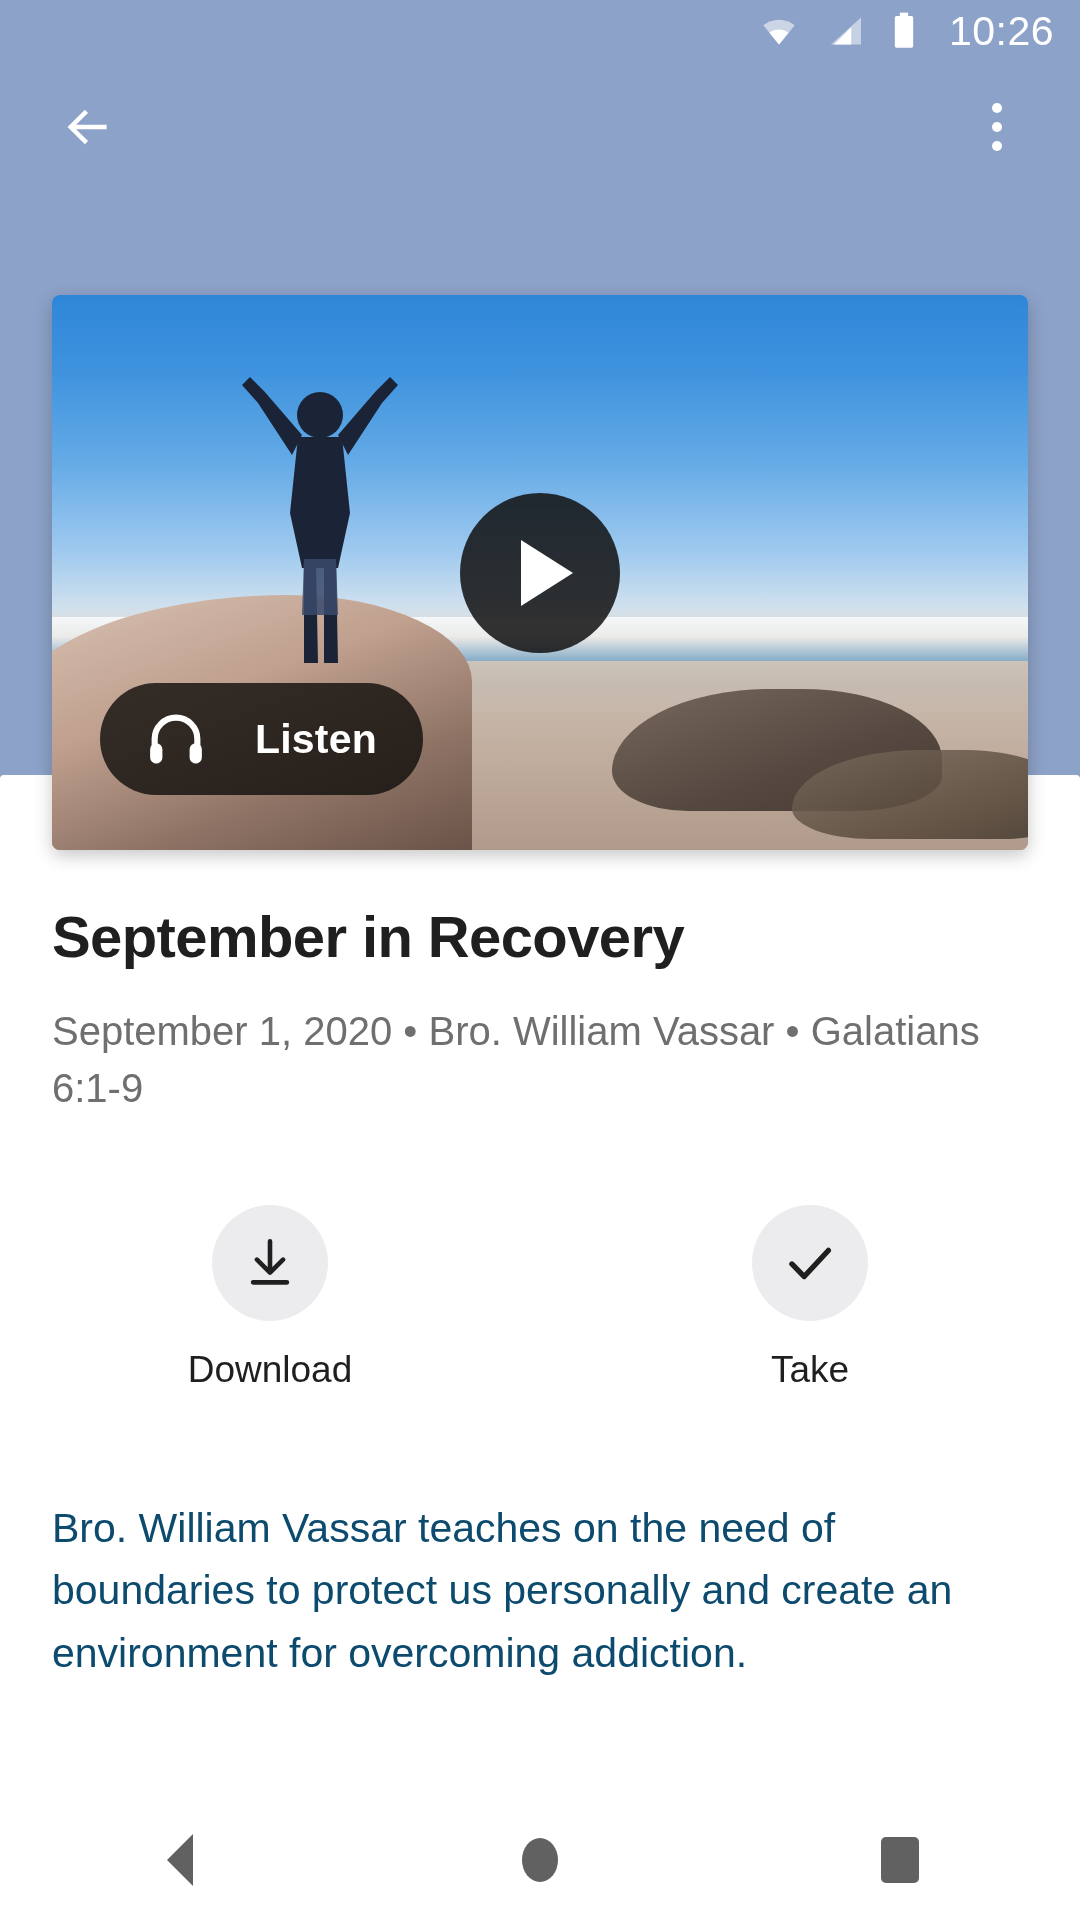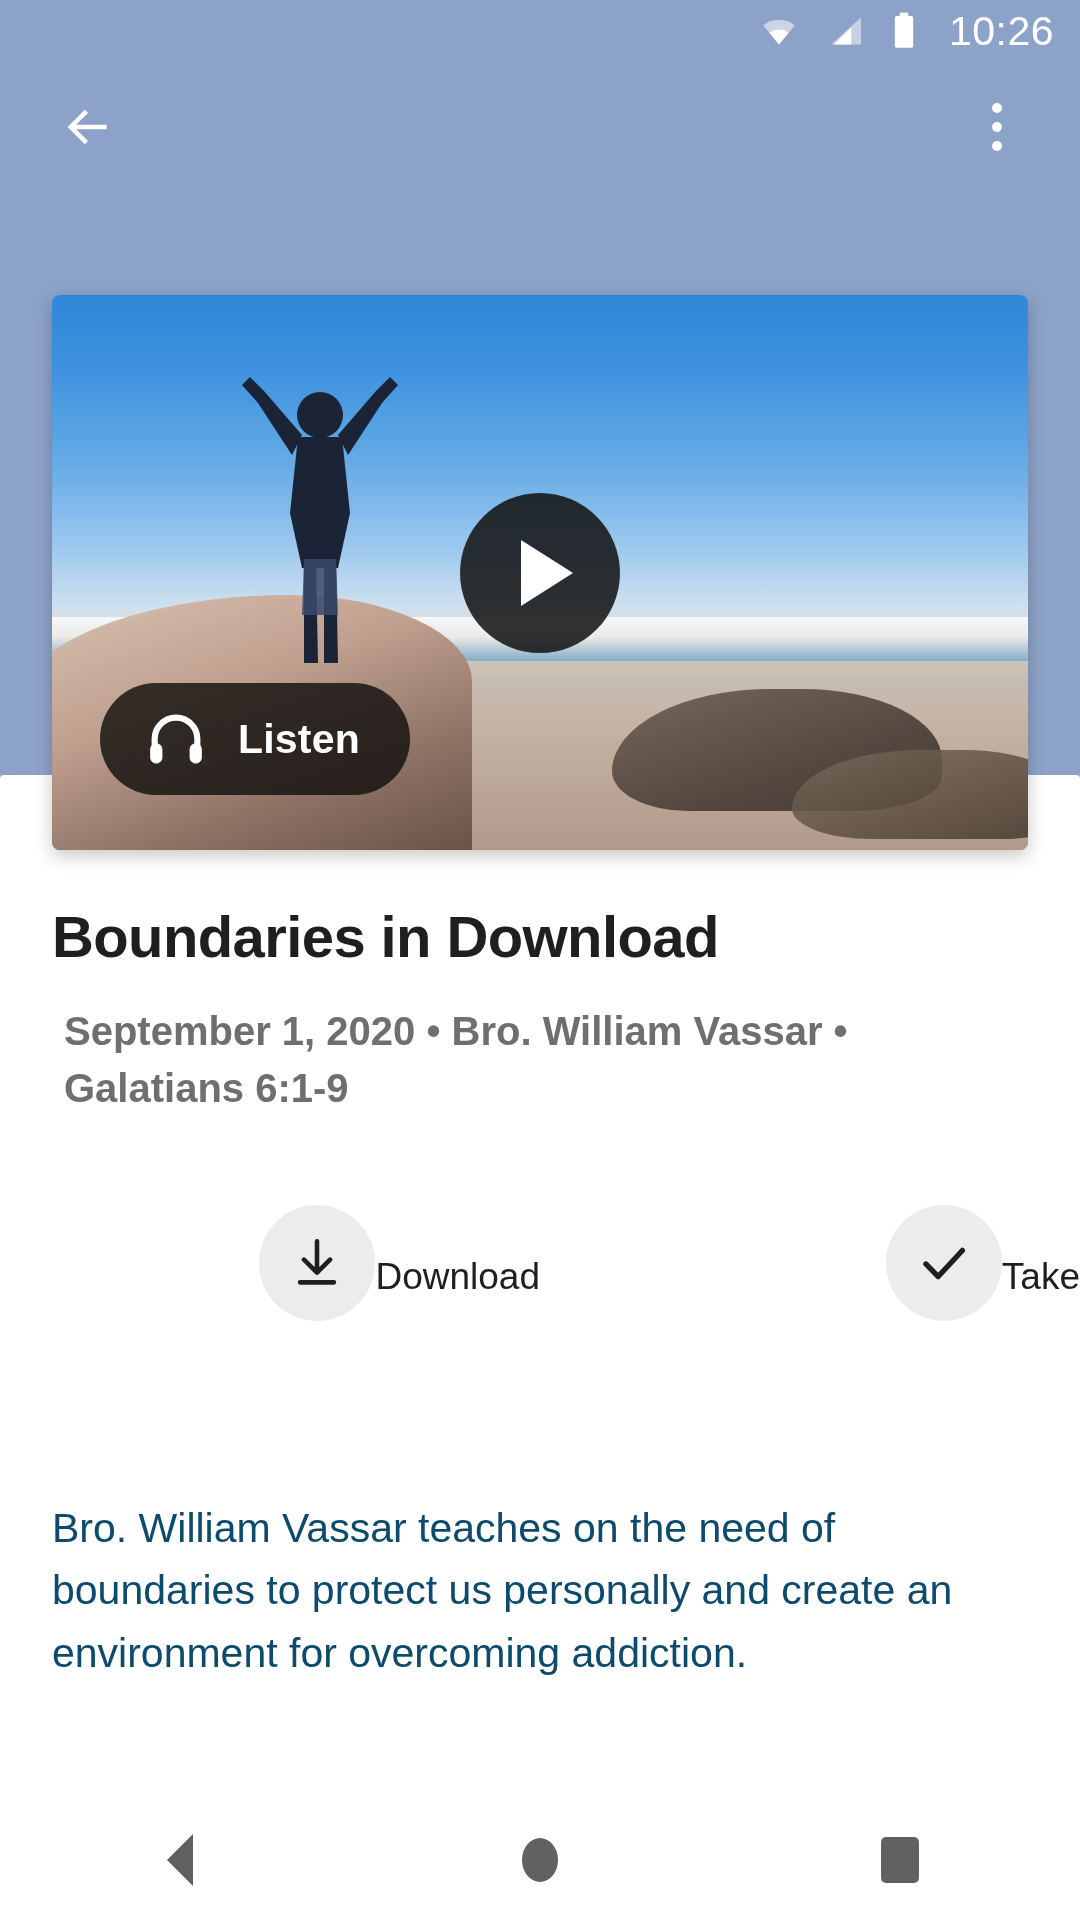--- a/index.html
+++ b/index.html
@@ -126,51 +126,50 @@
     border-top: 33px solid transparent;
     border-bottom: 33px solid transparent;
     margin-left: 14px;
   }
   .listen-pill {
     position: absolute; left: 48px; bottom: 55px;
     height: 112px; min-width: 310px;
     padding: 0 46px 0 44px;
     background: rgba(18,16,14,.82);
     border-radius: 56px;
-    display: flex; align-items: center; gap: 30px;
+    display: flex; align-items: center; gap: 47px;
     cursor: pointer;
   }
   .listen-label {
     color: #ffffff; font-size: 41px; font-weight: 700; letter-spacing: .2px;
   }
 
   
   .content { position: absolute; left: 0; top: 775px; width: 1080px; }
   .title {
     position: absolute; left: 52px; top: 130px;
     width: 980px;
     font-size: 58px; font-weight: 700; color: #1f1f1f;
     letter-spacing: -.6px; line-height: 1.1;
   }
   .meta {
     position: absolute; left: 52px; top: 228px;
     width: 950px;
     font-size: 40px; color: #6f6f6f; line-height: 1.42;
-    font-weight: 700;
-    margin-left: 12px;
+    font-weight: 400;
   }
 
   .actions {
     position: absolute; left: 0; top: 430px;
     width: 1080px;
     display: flex;
   }
   .action {
     flex: 1 1 0;
-    display: flex; flex-direction: row; align-items: center;
+    display: flex; flex-direction: column; align-items: center;
     cursor: pointer;
     justify-content: flex-end;
   }
   .action-circle {
     width: 116px; height: 116px; border-radius: 50%;
     background: #ececee;
     display: flex; align-items: center; justify-content: center;
   }
   .action-label {
     margin-top: 28px;
@@ -270,21 +269,21 @@
         <path d="M4 16 V12 C4 7.6 7.6 4 12 4 C16.4 4 20 7.6 20 12 V16" fill="none" stroke="#ffffff" stroke-width="2.3" stroke-linecap="round"></path>
         <rect x="2.3" y="13.6" width="4.6" height="7.6" rx="2.3" fill="#ffffff"></rect>
         <rect x="17.1" y="13.6" width="4.6" height="7.6" rx="2.3" fill="#ffffff"></rect>
       </svg>
       <span class="listen-label">Listen</span>
     </div>
   </div>
 
   <div class="content">
 
-    <div class="title">Boundaries in Download</div>
+    <div class="title">September in Recovery</div>
     <div class="meta">September 1, 2020 • Bro. William Vassar • Galatians 6:1-9</div>
 
     <div class="actions">
 
       <div class="action">
         <div class="action-circle">
           <svg width="58" height="58" viewBox="0 0 24 24">
             <path d="M12 3 V15.5 M6.6 10.6 L12 16 L17.4 10.6 M5 20 H19" fill="none" stroke="#1f1f1f" stroke-width="1.9" stroke-linecap="round" stroke-linejoin="round"></path>
           </svg>
         </div>

